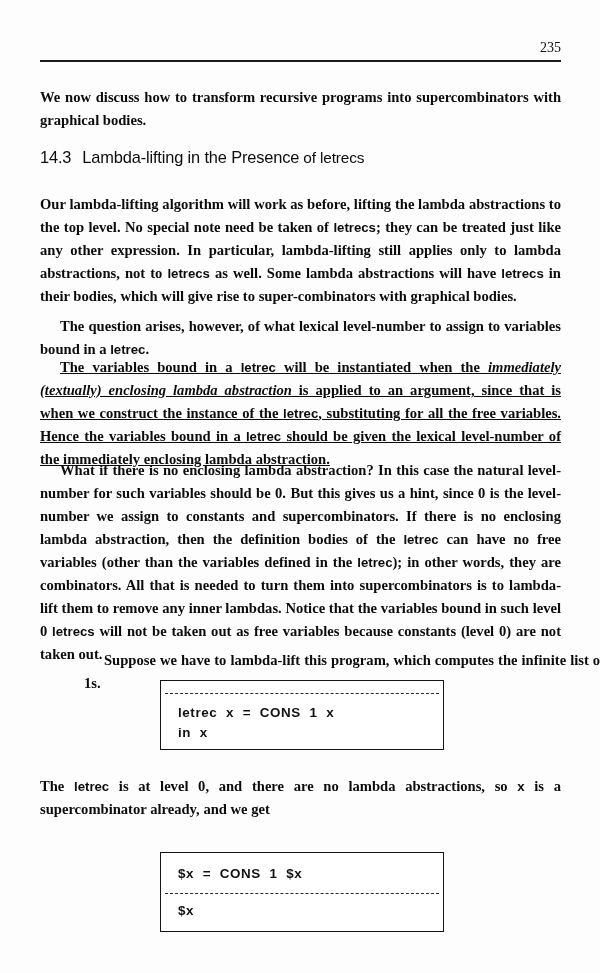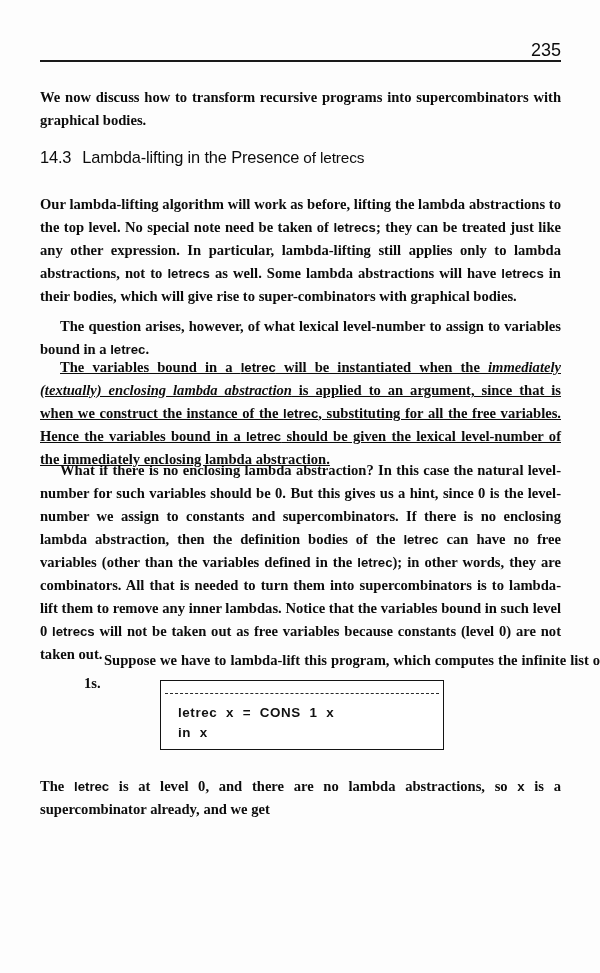--- a/index.html
+++ b/index.html
@@ -45,23 +45,23 @@
   .runhead-title .sans {
     font-family: "Liberation Sans", "DejaVu Sans", sans-serif;
     font-style: normal;
     font-weight: bold;
     font-size: 12.2px;
   }
   .runhead-page {
     position: absolute;
     right: 0;
     top: 2px;
-    font-size: 18px;
+    font-size: 14px;
     font-weight: normal;
-    font-family: Liberation Sans, sans-serif;
+    font-family: Liberation Serif, serif;
   }
   .runhead-rule {
     position: absolute;
     left: 40px;
     top: 60px;
     width: 521px;
     height: 2px;
     background: #1a1a1a;
   }
 
@@ -168,14 +168,19 @@
   <div class="codebox" style="left:160px; top:680px; width:284px; height:70px;">
     <div class="divider" style="top:12px;"></div>
     <div class="codeline" style="left:17px; top:24px;" id="cb1l0">letrec  x  =  CONS  1  x</div>
     <div class="codeline" style="left:17px; top:44px;" id="cb1l1">in  x</div>
   </div>
 
   <div class="col" style="top:775px;">
     <p class="body" id="para-6"><span>The </span><span class="sans">letrec</span><span> is at level 0, and there are no lambda abstractions, so </span><span class="sans">x</span><span> is a supercombinator already,&nbsp;and we get</span></p>
   </div>
 
+  <div class="codebox" style="left:160px; top:852px; width:284px; height:80px;">
+    <div class="codeline" style="left:17px; top:13px;" id="cb2l0">$x  =  CONS  1  $x</div>
+    <div class="divider" style="top:40px;"></div>
+    <div class="codeline" style="left:17px; top:50px;" id="cb2l1">$x</div>
+  </div>
 
 </div>
 
 </body></html>

